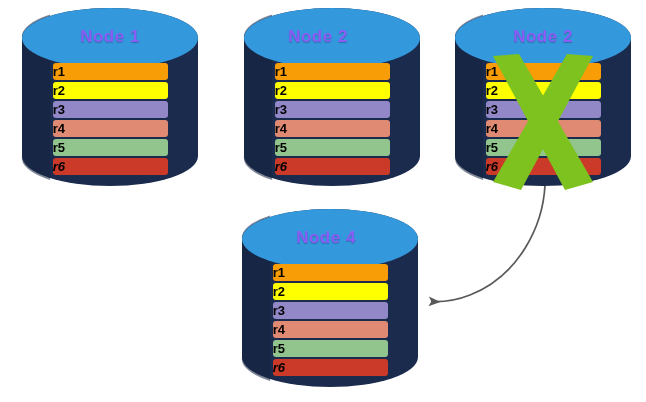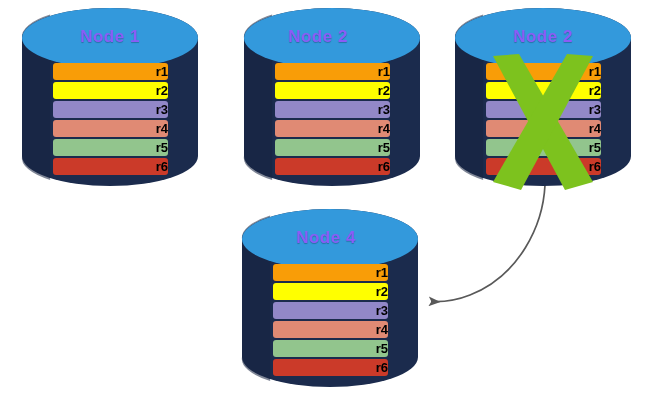--- a/index.html
+++ b/index.html
@@ -41,30 +41,31 @@
   .rows {
     position: absolute;
     left: 0;
     right: 0;
   }
   .row-bar {
     position: relative;
     height: 17px;
     margin-bottom: 2px;
     border-radius: 3px;
-    text-align: right;
+    text-align: left;
     font-size: 13px;
     font-weight: bold;
     color: #000000;
     line-height: 17px;
     font-family: "Liberation Sans", sans-serif;
     box-sizing: border-box;
   }
   .row-bar:last-child {
     margin-bottom: 0;
+    font-style: italic;
   }
   .xmark {
     position: absolute;
     pointer-events: none;
   }
   .arrow-layer {
     position: absolute;
     left: 0;
     top: 0;
     width: 646px;

